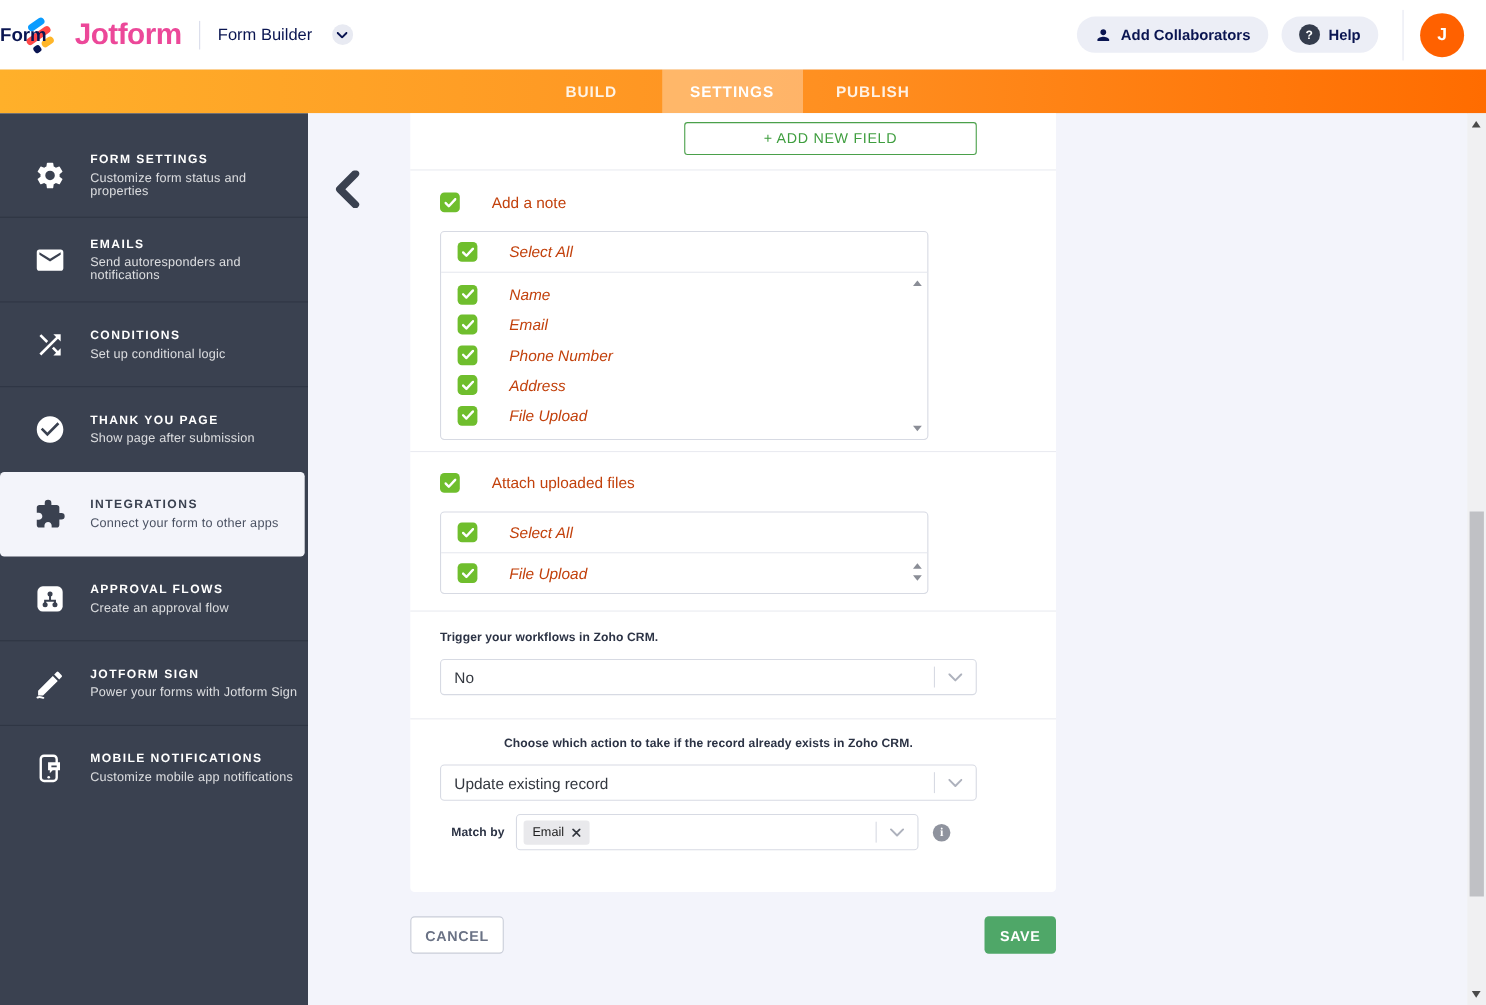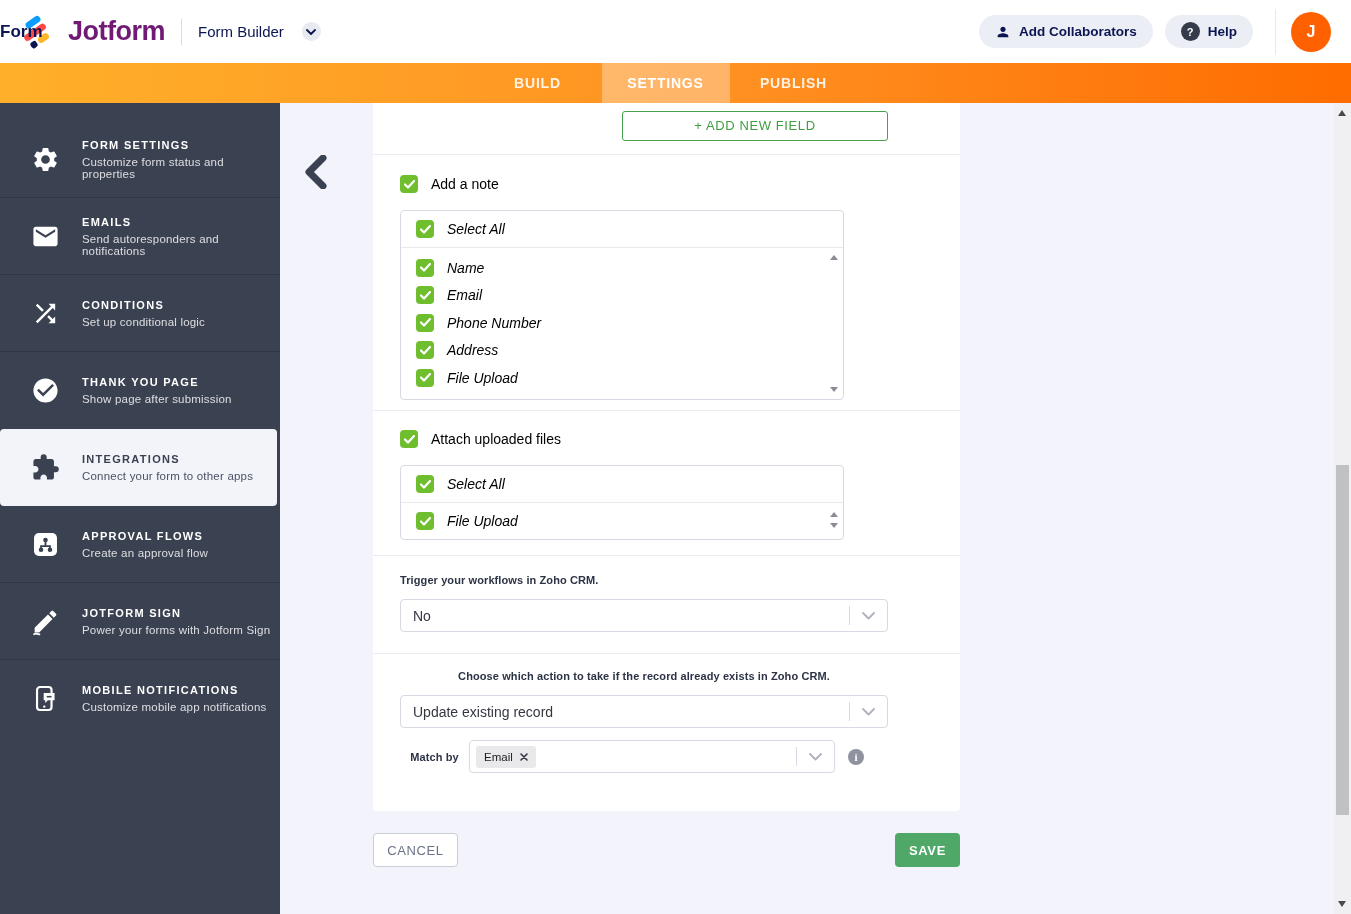--- a/index.html
+++ b/index.html
@@ -3,21 +3,21 @@
 <meta charset="utf-8">
 <style>
   * { margin:0; padding:0; box-sizing:border-box; }
   html,body { width:1351px; height:914px; overflow:hidden;
     font-family:"Liberation Sans", sans-serif; background:#F3F4FB; }
 
   
   .header { height:63px; background:#fff; position:relative; display:flex; align-items:center; }
   .brand-group { display:flex; align-items:center; gap:12px; padding-left:18px; }
   .logo-mark { width:38px; height:38px; }
-  .brand-name { font-size:27px; font-weight:800; color:#701a75; letter-spacing:-0.5px; }
+  .brand-name { font-size:27px; font-weight:800; color:#ec4899; letter-spacing:-0.5px; }
   .brand-divider { width:1px; height:26px; background:#D9DCEA; margin:0 4px; }
   .product-name { font-size:15px; color:#0A1551; font-weight:500; }
   .chev-circle { width:19px; height:19px; border-radius:50%; background:#E8EAF2;
     display:flex; align-items:center; justify-content:center; margin-left:6px; }
   .page-title { position:absolute; left:0; right:16px; text-align:left; font-size:17px;
     font-weight:700; color:#0A1551; pointer-events:none; }
   .header-right { position:absolute; right:20px; top:0; height:63px; display:flex; align-items:center; }
   .pill { height:33px; background:#ECEEF6; border-radius:17px; display:flex; align-items:center;
     gap:8px; padding:0 16px; font-size:13.5px; font-weight:700; color:#0A1551; cursor:pointer; }
   .pill + .pill { margin-left:12px; }
@@ -61,21 +61,21 @@
   .sec-addfield { height:52px; }
   .add-field-btn { position:absolute; left:249px; top:8px; width:266px; height:30px;
     background:#fff; border:1px solid #4AA04A; border-radius:3px; color:#3F9E3F;
     font-size:13px; letter-spacing:0.6px; text-align:center; line-height:28px; cursor:pointer;
     font-family:"Liberation Sans", sans-serif; }
   .sec-note { height:256px; padding:20px 72px 0 27px; }
   .sec-attach { height:145px; padding:19px 72px 0 27px; }
   .sec-trigger { height:98px; padding:18px 72px 0 27px; }
   .sec-action { height:157px; padding:16px 72px 0 27px; }
 
-  .cb-row { display:flex; align-items:center; gap:13px; font-size:14px; color:#000000; }
+  .cb-row { display:flex; align-items:center; gap:29px; font-size:14px; color:#c2410c; }
   .checkbox { width:18px; height:18px; border-radius:4px; background:#6FBE2D; flex-shrink:0;
     display:flex; align-items:center; justify-content:center; cursor:pointer; }
 
   .sel-box { margin-top:17px; width:444px; border:1px solid #D7DAE3; border-radius:4px; background:#fff;font-style:italic; }
   .sel-head { height:37px; display:flex; align-items:center; padding-left:15px; border-bottom:1px solid #E7E9EF; }
   .sel-list { position:relative; padding:6px 0 7px; }
   .sel-list .cb-row { height:27.5px; padding-left:15px; }
   .sel-list.single { padding:0; }
   .sel-list.single .cb-row { height:36px; }
   .tri { width:0; height:0; border-left:4px solid transparent; border-right:4px solid transparent; position:absolute; right:5px; cursor:pointer; }
@@ -96,21 +96,21 @@
   .tag-select { width:366px; height:33px; border:1px solid #D7DAE3; border-radius:4px; background:#fff;
     display:flex; align-items:center; padding-left:6px; cursor:pointer; }
   .tag { background:#E9E9EC; border-radius:3px; height:22px; display:flex; align-items:center;
     gap:7px; padding:0 8px; font-size:11.5px; color:#222; }
   .tag-x { cursor:pointer; display:flex; }
   .info-icon { width:16px; height:16px; border-radius:50%; background:#8F939E; color:#fff;
     font-size:11px; font-weight:700; display:flex; align-items:center; justify-content:center;
     margin-left:13px; font-family:"Liberation Serif", serif; cursor:pointer; }
 
   .btn-cancel { position:absolute; left:93px; top:730px; width:85px; height:34px; background:#fff;
-    border:1px solid #C9CDD8; border-radius:4px; color:#6A7285; font-size:13px; font-weight:400;
+    border:1px solid #C9CDD8; border-radius:4px; color:#6A7285; font-size:13px; font-weight:700;
     letter-spacing:0.6px; cursor:pointer; font-family:"Liberation Sans", sans-serif; }
   .btn-save { position:absolute; left:615px; top:730px; width:65px; height:34px; background:#4FA768;
     border:none; border-radius:4px; color:#fff; font-size:13px; font-weight:700; letter-spacing:0.6px;
     cursor:pointer; font-family:"Liberation Sans", sans-serif; }
 
   
   .scrollbar { width:17px; background:#F0F0F2; position:relative; flex-shrink:0; }
   .sb-arrow { position:absolute; left:4px; width:0; height:0; border-left:4.5px solid transparent;
     border-right:4.5px solid transparent; cursor:pointer; }
   .sb-arrow.up { top:7px; border-bottom:6px solid #4A4A4A; }

